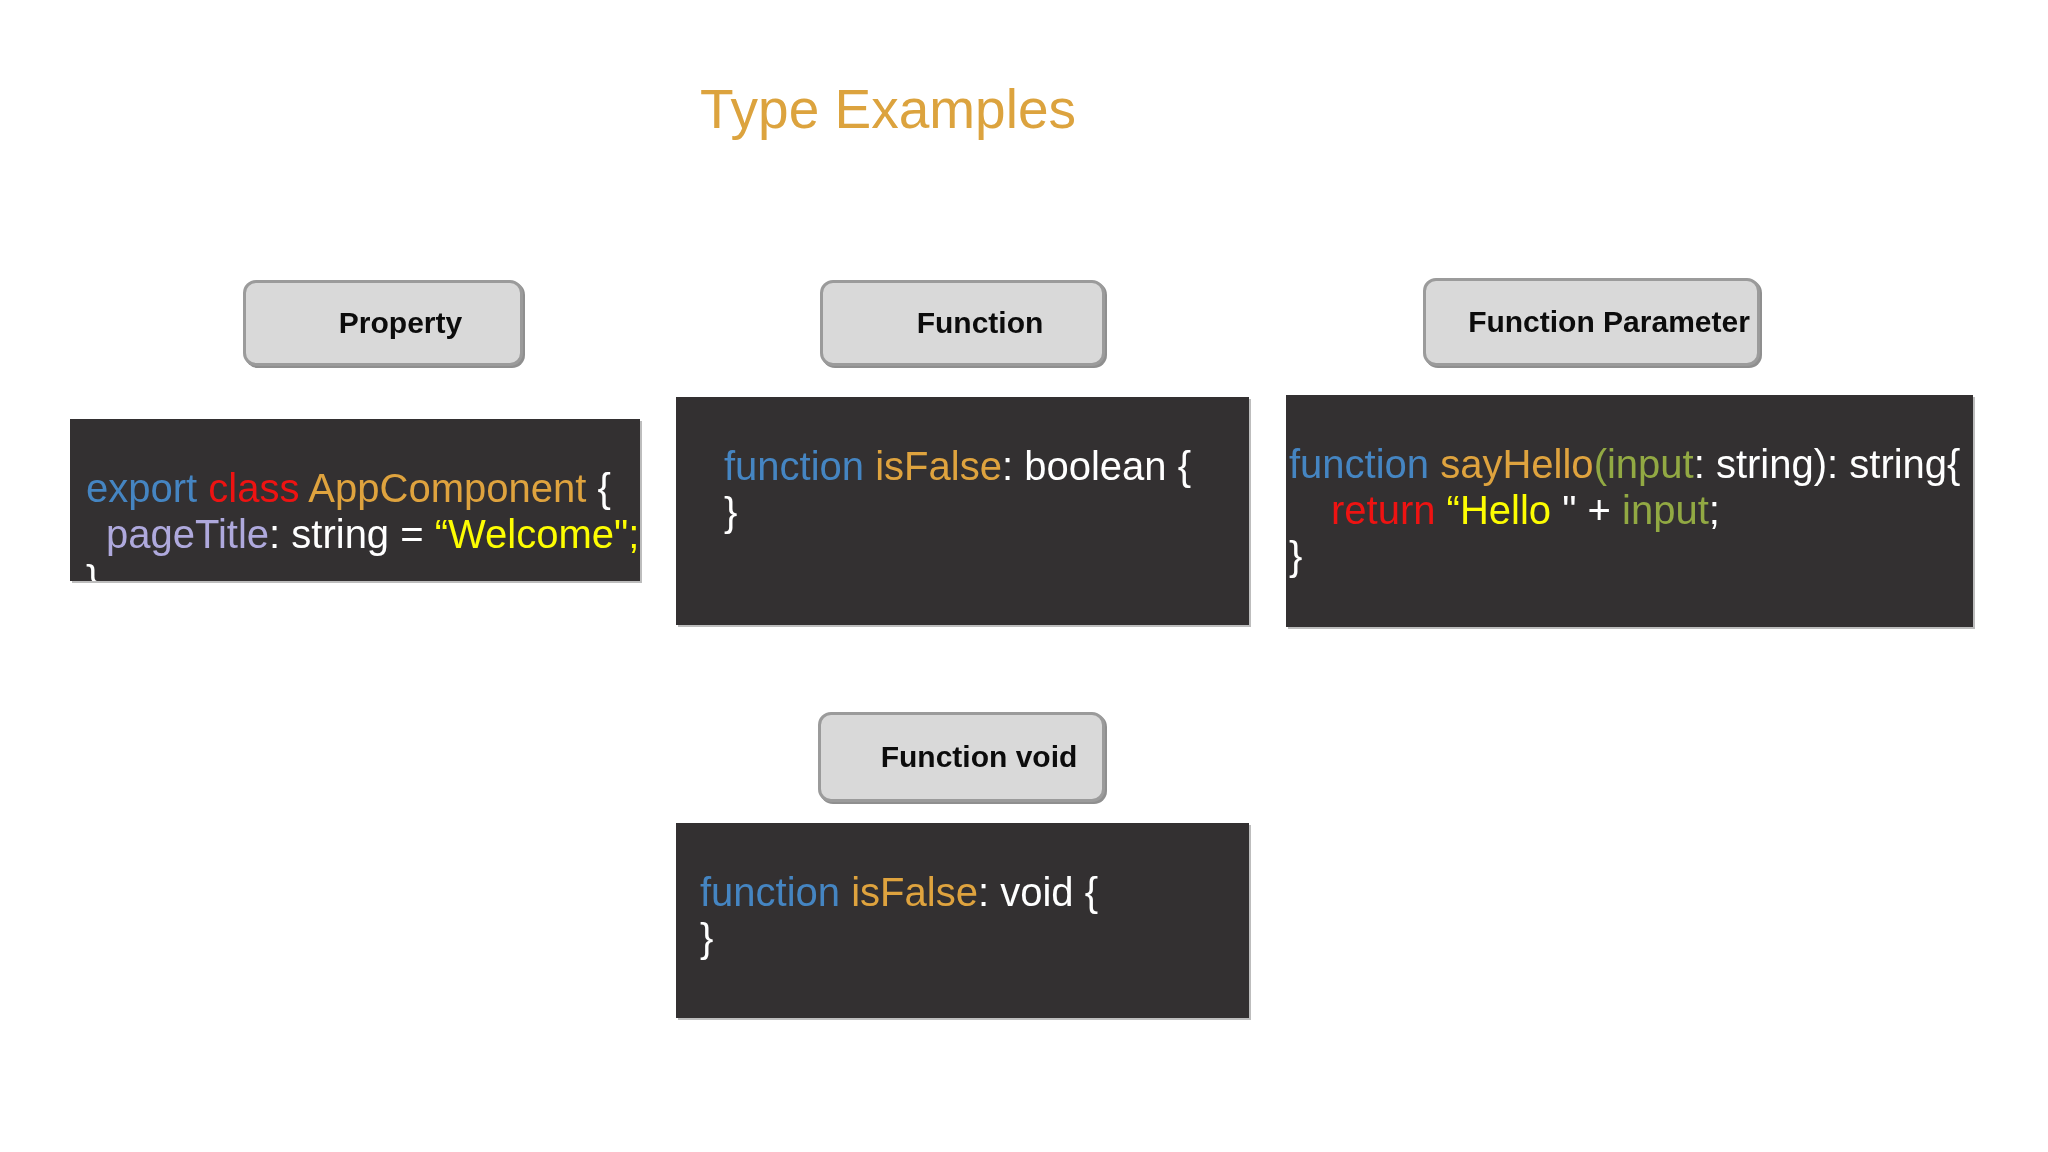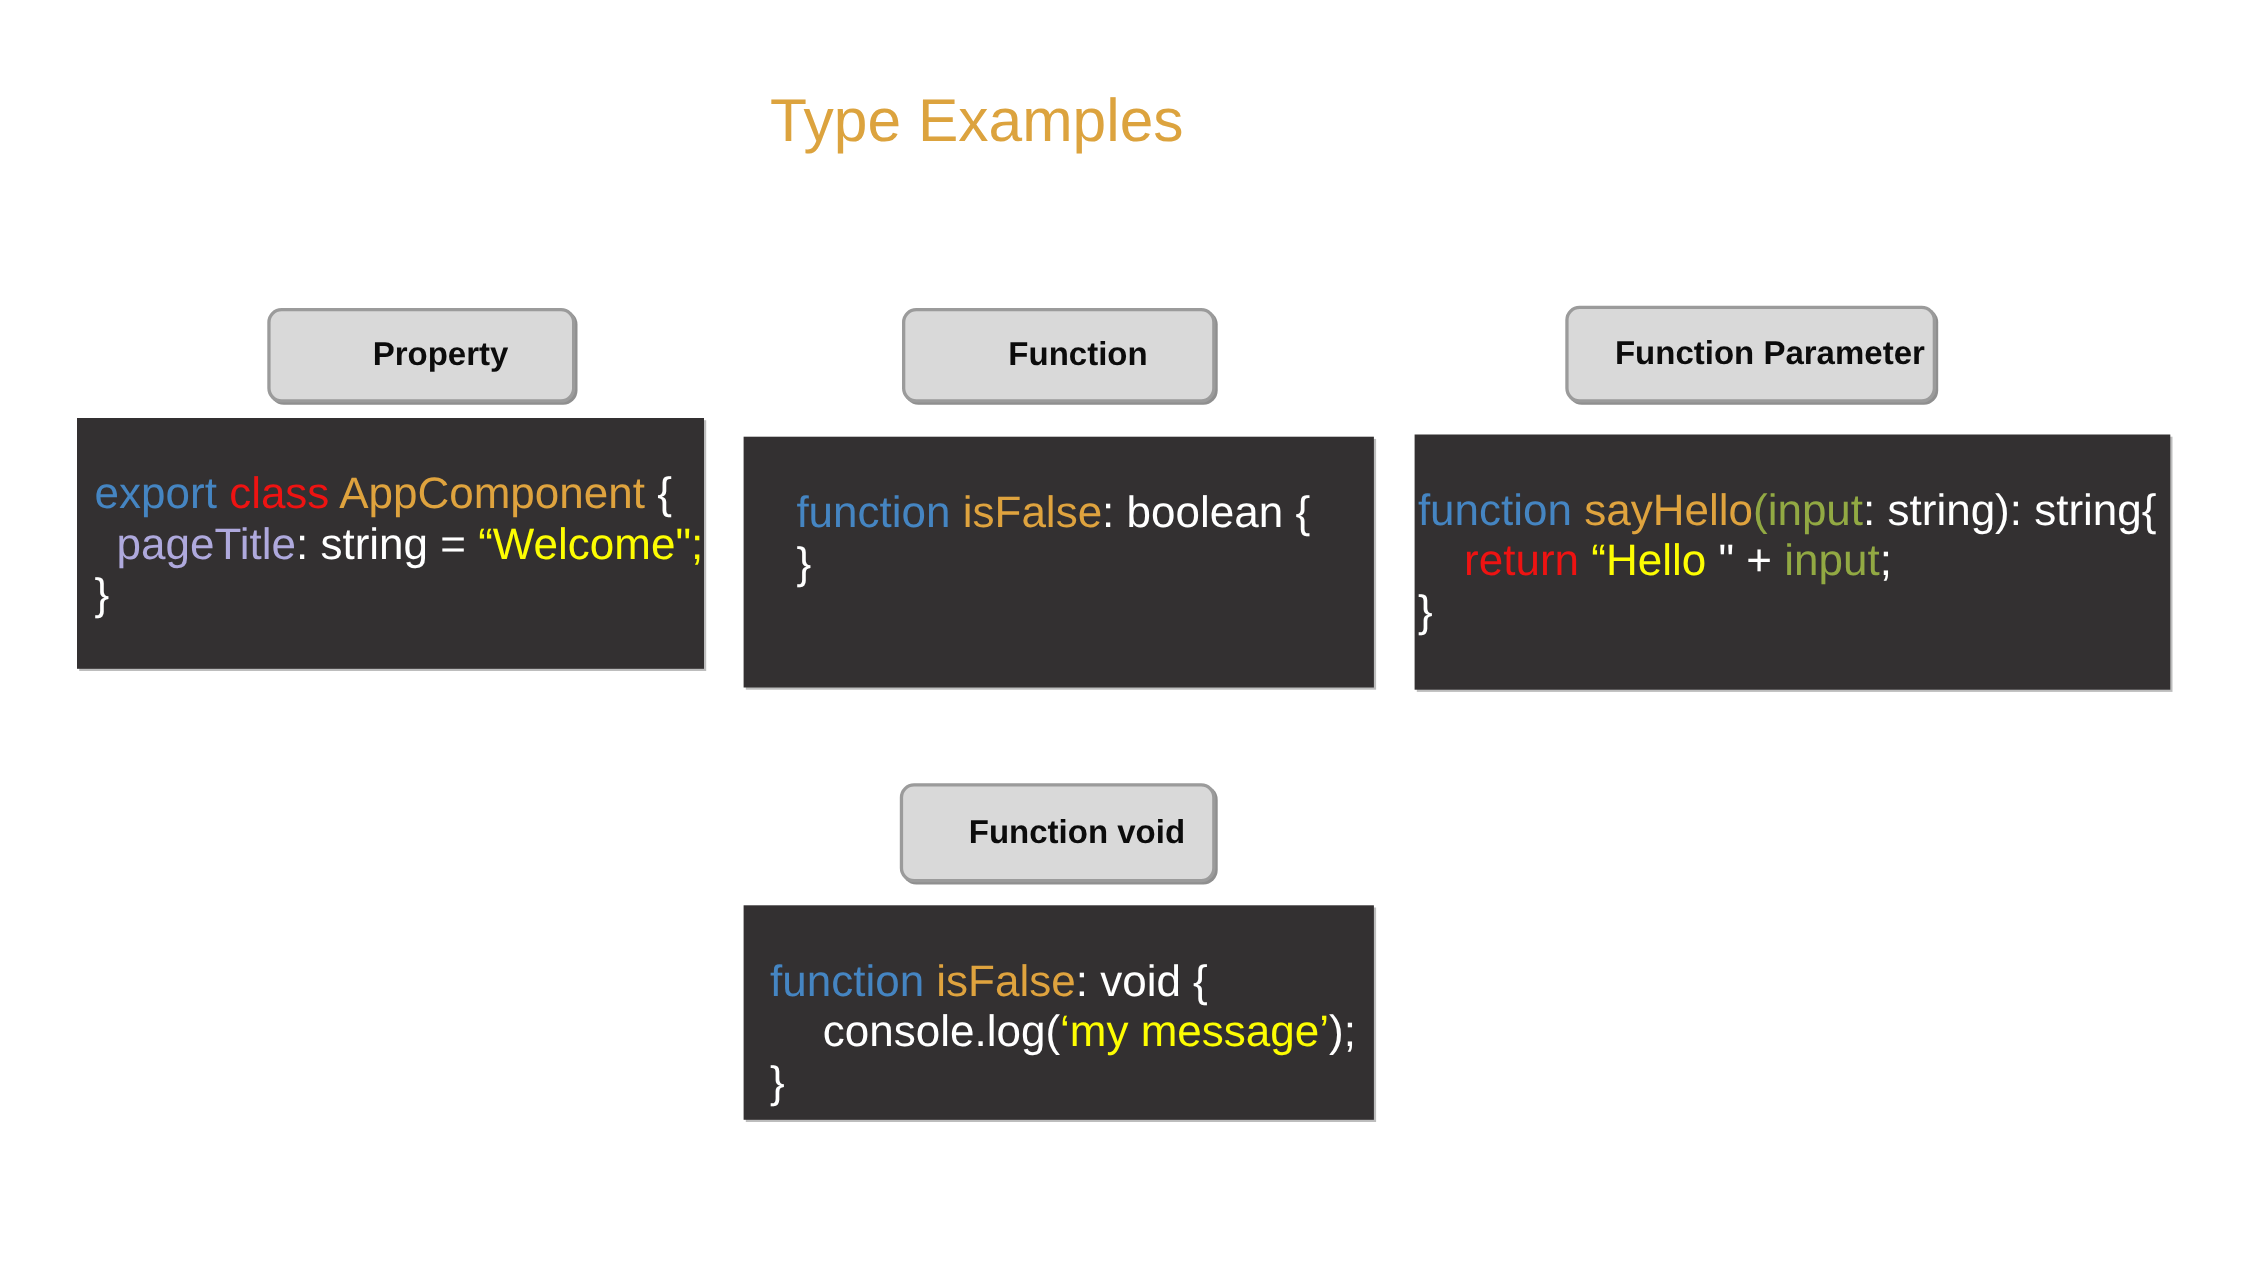--- a/index.html
+++ b/index.html
@@ -40,21 +40,21 @@
     box-shadow:2px 2px 0 #bdbdbd;
     overflow:hidden;
   }
   .code-line{
     font-size:40px;line-height:46px;
     white-space:pre;
   }
 
   
   .g0 .label-btn{left:243px;top:280px;width:280px;height:86px;}
-  .g0 .code-box {left:70px; top:380px;width:570px;height:228px;padding-left:16px;}
+  .g0 .code-box {left:70px; top:419px;width:570px;height:162px;padding-left:16px;}
 
   .g1 .label-btn{left:820px;top:280px;width:285px;height:86px;}
   .g1 .code-box {left:676px;top:397px;width:573px;height:228px;padding-left:48px;}
 
   .g2 .label-btn{left:1423px;top:278px;width:337px;height:88px;}
   .g2 .code-box {left:1286px;top:395px;width:687px;height:232px;padding-left:3px;}
 
   .g3 .label-btn{left:818px;top:712px;width:287px;height:90px;}
   .g3 .code-box {left:676px;top:823px;width:573px;height:195px;padding-left:24px;}
 </style>
@@ -84,18 +84,17 @@
         <div class="code-box" style="background: rgb(51, 48, 49);">
           <div class="code-line"><span style="color: rgb(69, 133, 194);">function </span><span style="color: rgb(223, 163, 62);">sayHello</span><span style="color: rgb(146, 169, 67);">(input</span><span style="color: rgb(255, 255, 255);">: string): string{</span></div>
           <div class="code-line" style="padding-left: 42px;"><span style="color: rgb(238, 19, 18);">return </span><span style="color: rgb(253, 253, 2);">“Hello </span><span style="color: rgb(255, 255, 255);">" + </span><span style="color: rgb(146, 169, 67);">input</span><span style="color: rgb(255, 255, 255);">;</span></div>
           <div class="code-line"><span style="color: rgb(255, 255, 255);">}</span></div>
         </div>
       </div>
       <div class="group g3">
         <div class="label-btn">Function void</div>
         <div class="code-box" style="background: rgb(51, 48, 49);">
           <div class="code-line"><span style="color: rgb(69, 133, 194);">function </span><span style="color: rgb(223, 163, 62);">isFalse</span><span style="color: rgb(255, 255, 255);">: void {</span></div>
-          <div class="code-line" style="padding-left: 48px;"><span style="color: rgb(255, 255, 255);">console.log(</span><span style="color: rgb(253, 253, 2);">‘my message’</span><span style="color: rgb(255, 255, 255);">);</span></div>
           <div class="code-line"><span style="color: rgb(255, 255, 255);">}</span></div>
         </div>
       </div>
     </div>
 </div>
 
 </body></html>

